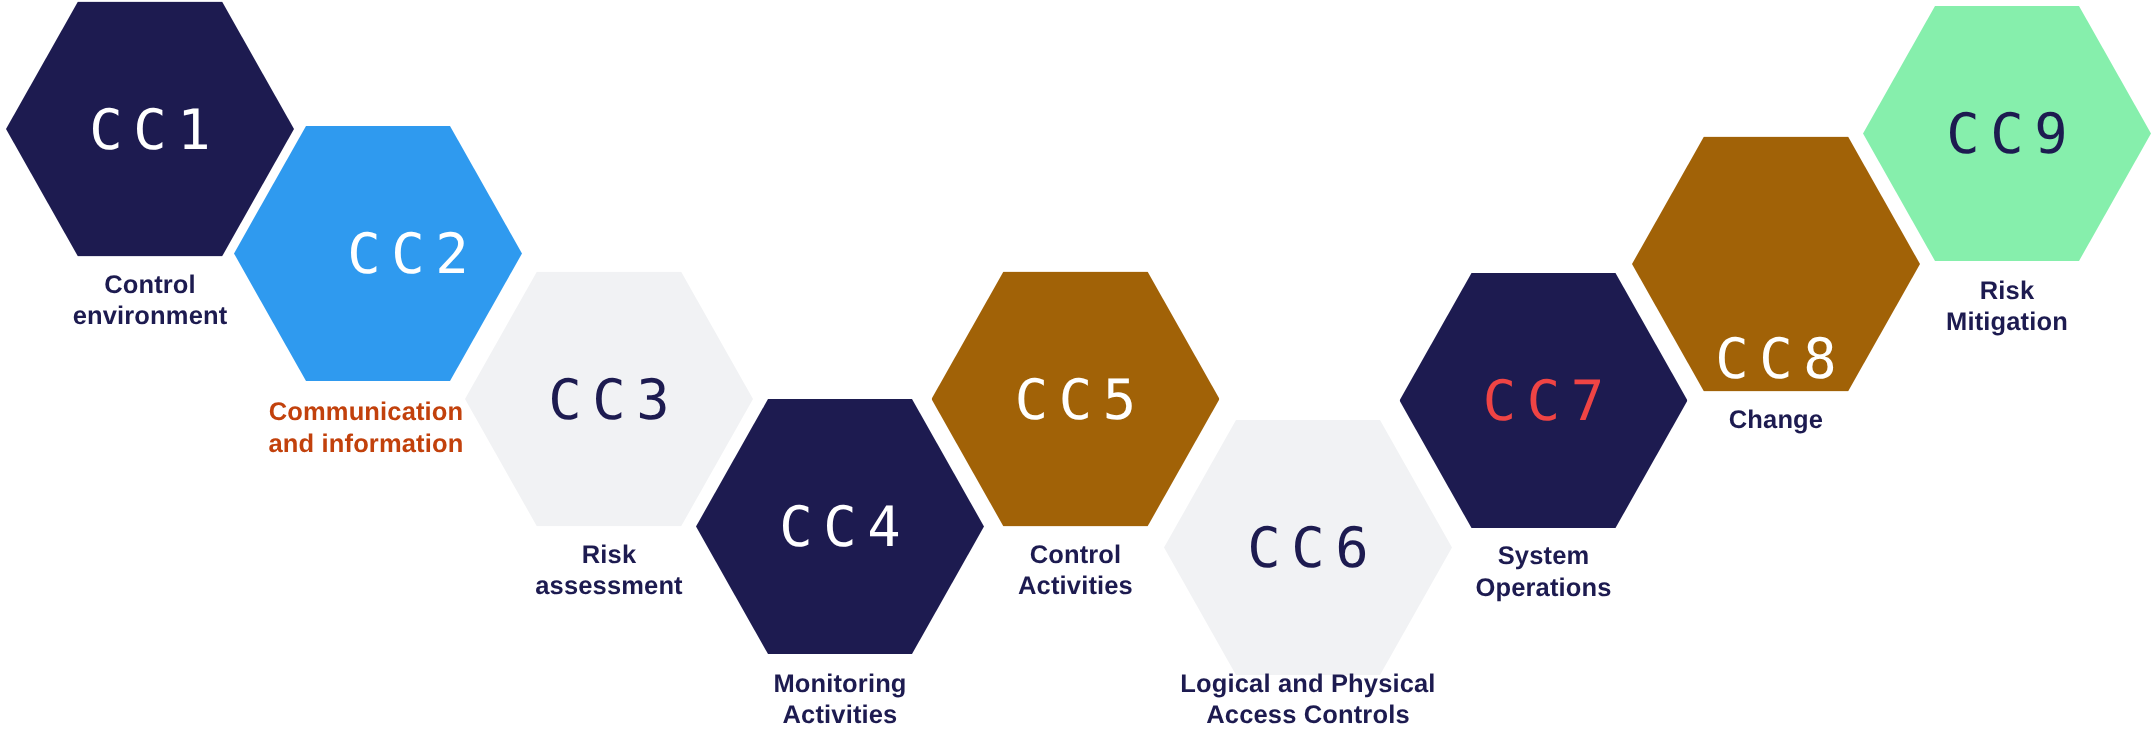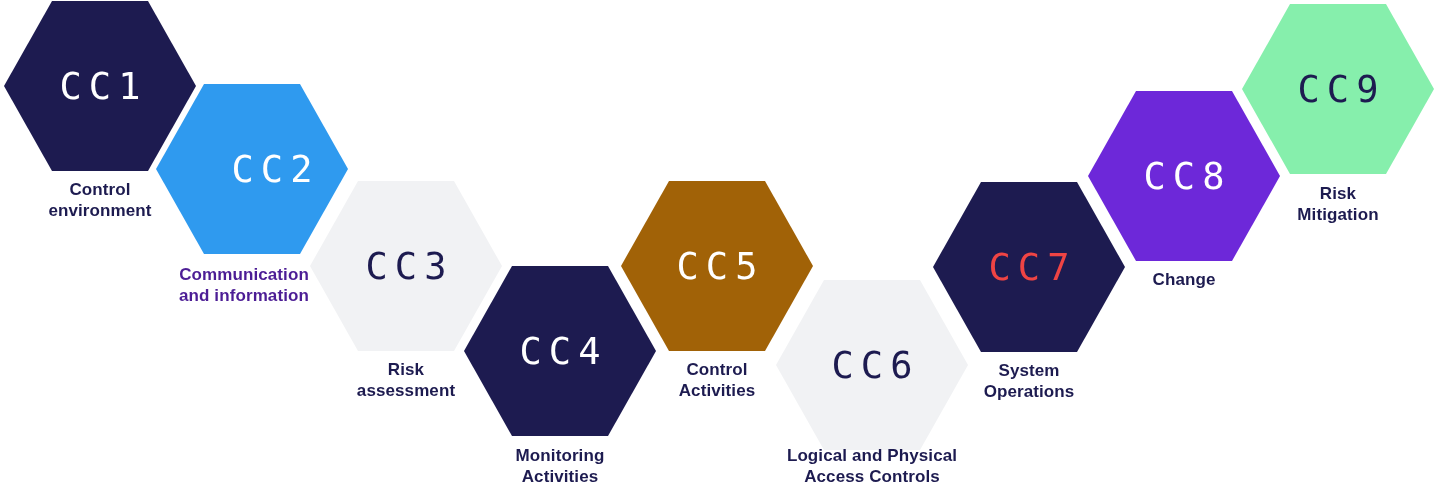--- a/index.html
+++ b/index.html
@@ -73,21 +73,21 @@
     <span class="code" style="color: rgb(255, 255, 255);">CC1</span>
   </div>
   <div class="hexlabel label1" style="color: rgb(29, 27, 80);">
     <span>Control</span>
     <span>environment</span>
   </div>
 
   <div class="hex hex2" style="background: rgb(47, 154, 239);">
     <span class="code" style="color: rgb(255, 255, 255); margin-left: 40px;">CC2</span>
   </div>
-  <div class="hexlabel label2" style="color: #4c1d95;">
+  <div class="hexlabel label2" style="color: #c2410c;">
     <span>Communication</span>
     <span>and information</span>
   </div>
 
   <div class="hex hex3" style="background: rgb(241, 242, 244);">
     <span class="code" style="color: rgb(29, 27, 80);">CC3</span>
   </div>
   <div class="hexlabel label3" style="color: rgb(29, 27, 80);">
     <span>Risk</span>
     <span>assessment</span>
@@ -118,21 +118,21 @@
   </div>
 
   <div class="hex hex7" style="background: rgb(29, 27, 80);">
     <span class="code" style="color: #ef4444;">CC7</span>
   </div>
   <div class="hexlabel label7" style="color: rgb(29, 27, 80);">
     <span>System</span>
     <span>Operations</span>
   </div>
 
-  <div class="hex hex8" style="background: #6d28d9;">
+  <div class="hex hex8" style="background: #a16207; align-items: flex-end;">
     <span class="code" style="color: rgb(255, 255, 255);">CC8</span>
   </div>
   <div class="hexlabel label8" style="color: rgb(29, 27, 80);">
     <span>Change</span>
   </div>
 
   <div class="hex hex9" style="background: #86efac;">
     <span class="code" style="color: rgb(29, 27, 80);">CC9</span>
   </div>
   <div class="hexlabel label9" style="color: rgb(29, 27, 80);">

